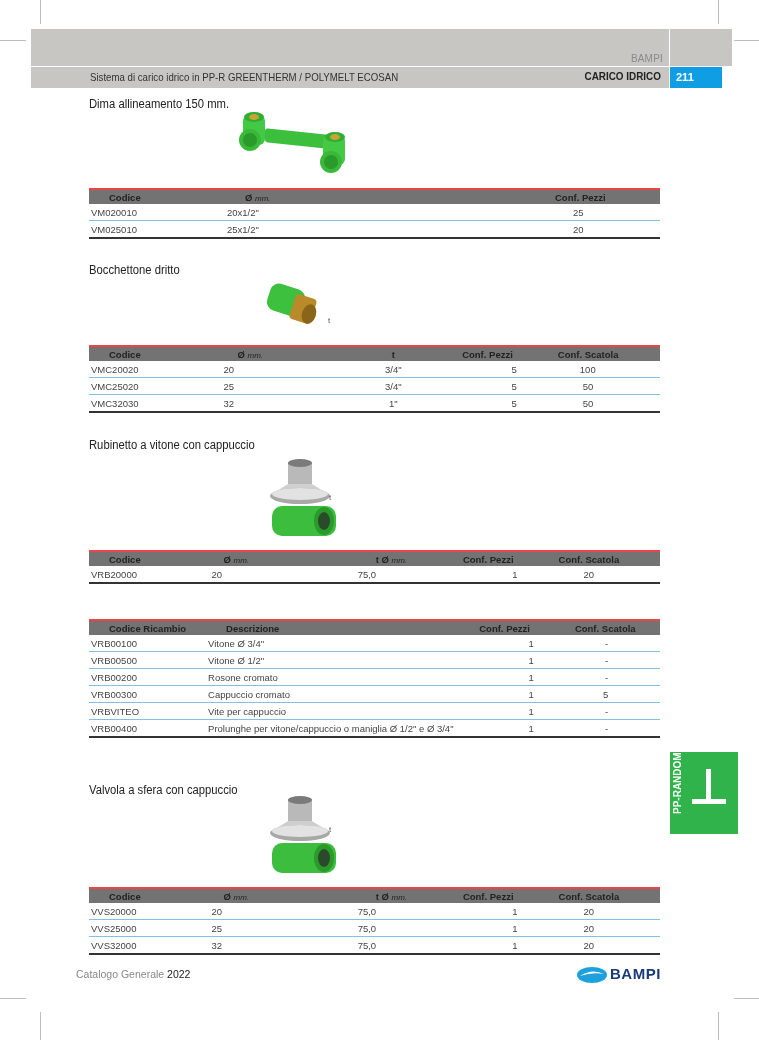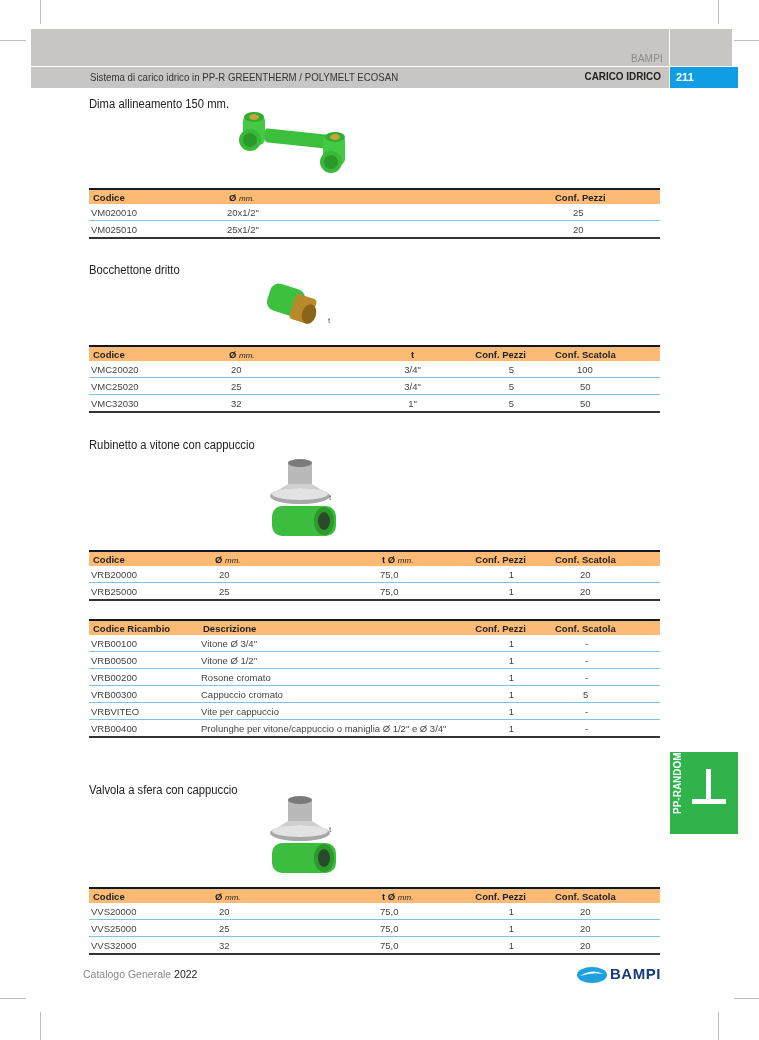--- a/index.html
+++ b/index.html
@@ -5,38 +5,38 @@
   html, body { margin:0; padding:0; background:#ffffff; }
   body { width:759px; height:1040px; position:relative; overflow:hidden;
          font-family:"Liberation Sans", sans-serif; color:#333; }
   .crop { position:absolute; background:#bdbdbd; }
   .header-top { position:absolute; left:31px; top:29px; width:638px; height:37px; background:#c8c6c3; }
   .header-top-right { position:absolute; left:670px; top:29px; width:62px; height:37px; background:#c8c6c3; }
   .brand-small { position:absolute; right:6px; bottom:2px; font-size:10px; color:#8a8a8a; letter-spacing:0.2px; }
   .header-bar { position:absolute; left:31px; top:67px; width:638px; height:21px; background:#c8c6c3; }
   .header-subtitle { position:absolute; left:59px; top:4px; font-size:10.5px; color:#333; transform:scaleX(0.92); transform-origin:left; white-space:nowrap; }
   .header-section { position:absolute; right:8px; top:3px; font-size:11px; font-weight:bold; color:#222; transform:scaleX(0.9); transform-origin:right; white-space:nowrap; }
-  .page-num { position:absolute; left:670px; top:67px; width:68px; height:21px; background:#0f9de3; color:#fff; font-weight:bold; font-size:11px; }
+  .page-num { position:absolute; left:670px; top:67px; width:52px; height:21px; background:#0f9de3; color:#fff; font-weight:bold; font-size:11px; }
   .page-num span { position:absolute; left:6px; top:4px; }
 
   .section-title { position:absolute; left:89px; font-size:12.5px; color:#222; transform:scaleX(0.9); transform-origin:left; white-space:nowrap; }
 
   table.spec { position:absolute; left:89px; width:571px; border-collapse:collapse; font-size:9.5px; color:#444; }
-  table.spec th { background:#fdba74; color:#222; font-weight:bold; text-align:left; height:14px; padding:0 4px; border-top:2px solid #0f172a; white-space:nowrap; }
+  table.spec th { background:#737373; color:#222; font-weight:bold; text-align:left; height:14px; padding:0 20px; border-top:2px solid #ef4444; white-space:nowrap; }
   table.spec th .unit { font-weight:normal; font-size:8px;font-style:italic; }
   table.spec td { height:16px; padding:0 2px; border-bottom:1.5px solid #7fc3e4; white-space:nowrap; }
   table.spec tr:last-child td { border-bottom:2px solid #333; }
   .c { text-align:center !important; }
 
   .pp-tab { position:absolute; left:670px; top:752px; width:68px; height:82px; background:#2fb34a; }
   .pp-tab .vtext { position:absolute; left:2px; top:62px; transform:rotate(-90deg); transform-origin:left top; color:#fff; font-weight:bold; font-size:10px; white-space:nowrap; }
   .pp-tab .tee-v { position:absolute; left:36px; top:17px; width:5px; height:33px; background:#fff; }
   .pp-tab .tee-h { position:absolute; left:22px; top:47px; width:34px; height:5px; background:#fff; }
 
-  .footer-left { position:absolute; left:83px; top:968px; font-size:10.5px; color:#888; }
+  .footer-left { position:absolute; left:76px; top:968px; font-size:10.5px; color:#888; }
   .footer-left b { color:#222; font-weight:normal; }
   .footer-logo { position:absolute; left:576px; top:964px; }
   .logo-text { position:absolute; left:34px; top:1px; font-size:15px; font-weight:bold; color:#1a3a7a; letter-spacing:0.5px; }
 
   .dim-label { position:absolute; font-size:8px; color:#555; }
 </style>
 </head>
 <body>
 
 <div class="crop" style="left:40px;top:0;width:1px;height:24px;"></div>
@@ -174,27 +174,20 @@
     <th style="text-align:right">Conf. Pezzi</th>
     <th style="padding-left:25px">Conf. Scatola</th>
   </tr>
   <tr>
     <td>VRB20000</td>
     <td style="padding-left:8px">20</td>
     <td>75,0</td>
     <td style="text-align:right;padding-right:16px">1</td>
     <td style="padding-left:50px">20</td>
   </tr>
-  <tr>
-    <td>VRB25000</td>
-    <td style="padding-left:8px">25</td>
-    <td>75,0</td>
-    <td style="text-align:right;padding-right:16px">1</td>
-    <td style="padding-left:50px">20</td>
-  </tr>
 </tbody>
   </table>
 
 <table class="spec" style="top:619px;">
   <colgroup>
       <col style="width:110px">
       <col style="width:270px">
       <col style="width:61px">
       <col style="width:130px">
     </colgroup>

